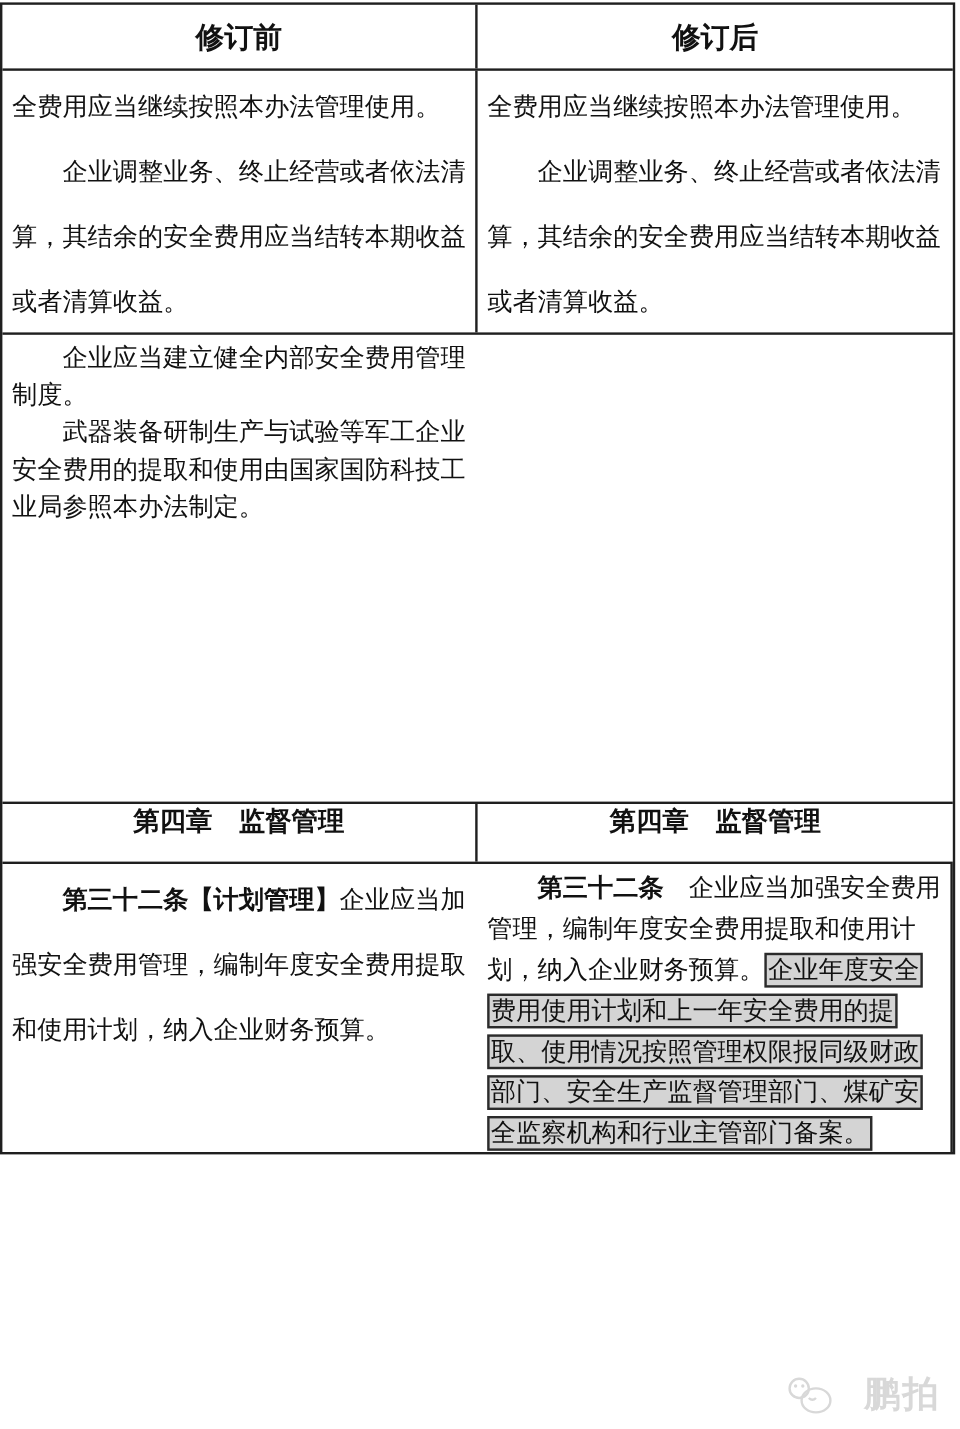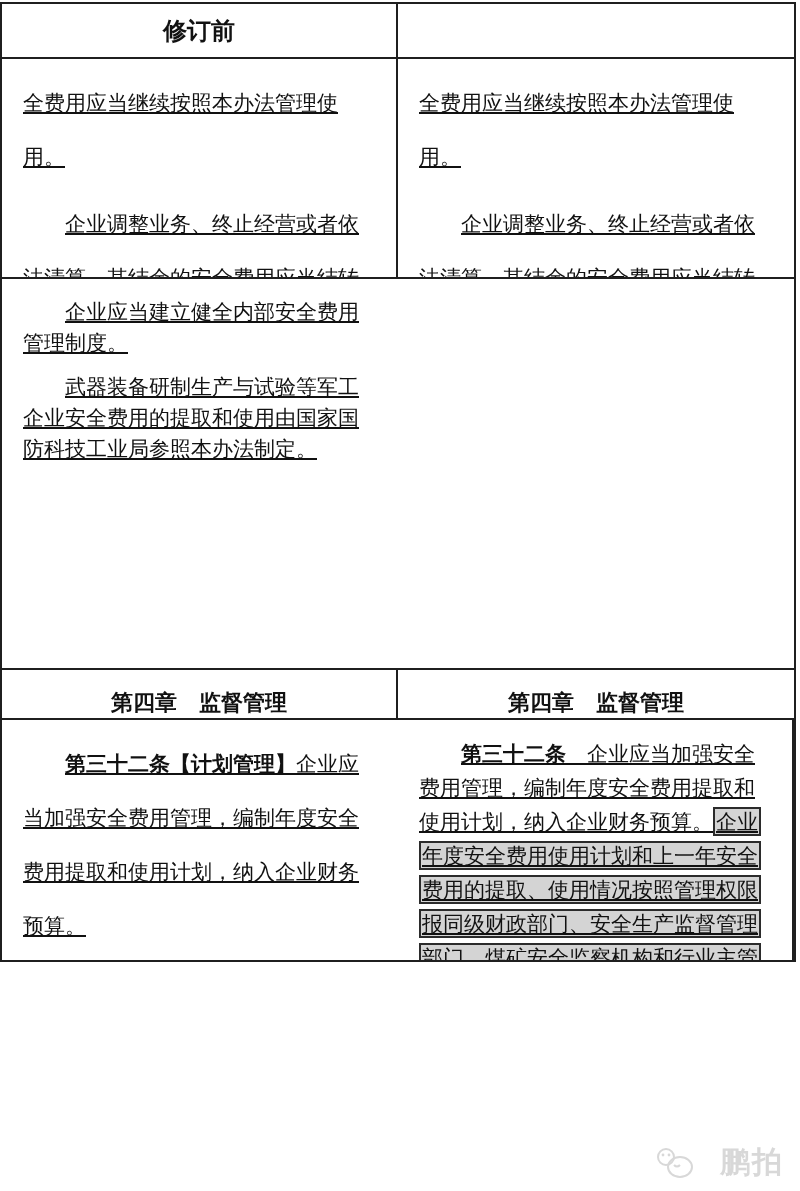--- a/index.html
+++ b/index.html
@@ -30,25 +30,25 @@
   .h-r2  { height:389px; }
   .h-ch  { height:48px; }
   .h-r31 { height:224px; }
   .h-r32 { height:240px; }
 
   .head-cell {
     display:flex; align-items:center; justify-content:center;
     font-size:24px; font-weight:bold; padding:0;
   }
   .ch-cell {
-    display:flex; align-items:flex-end; justify-content:center;
+    display:flex; align-items:flex-start; justify-content:center;
     font-size:22px; font-weight:bold; padding:0;
   }
 
-  p { margin:13px; text-indent:2em;text-decoration:underline; }
+  p { margin:0; text-indent:2em; }
   p.noindent { text-indent:0; }
   .wide p   { line-height:54px; }
   .r2p1     { line-height:52px; }
   .tightp   { line-height:31px; }
   .r32l p   { line-height:34px; }
 
   .num { font-weight:bold; }
 
   .hl {
     background:#d4d4d4;
@@ -68,20 +68,23 @@
   .watermark svg { display:block; }
 </style>
 </head>
 <body>
 
 <div class="tbl">
 
   <div class="row h-head">
     <div class="cell l head-cell">
       <span>修订前</span>
+    </div>
+    <div class="cell head-cell">
+      <span>修订后</span>
     </div>
   </div>
 
   <div class="row h-r1">
     <div class="cell l wide">
       <p class="noindent">全费用应当继续按照本办法管理使用。</p>
       <p>企业调整业务、终止经营或者依法清算，其结余的安全费用应当结转本期收益或者清算收益。</p>
     </div>
     <div class="cell wide">
       <p class="noindent">全费用应当继续按照本办法管理使用。</p>

